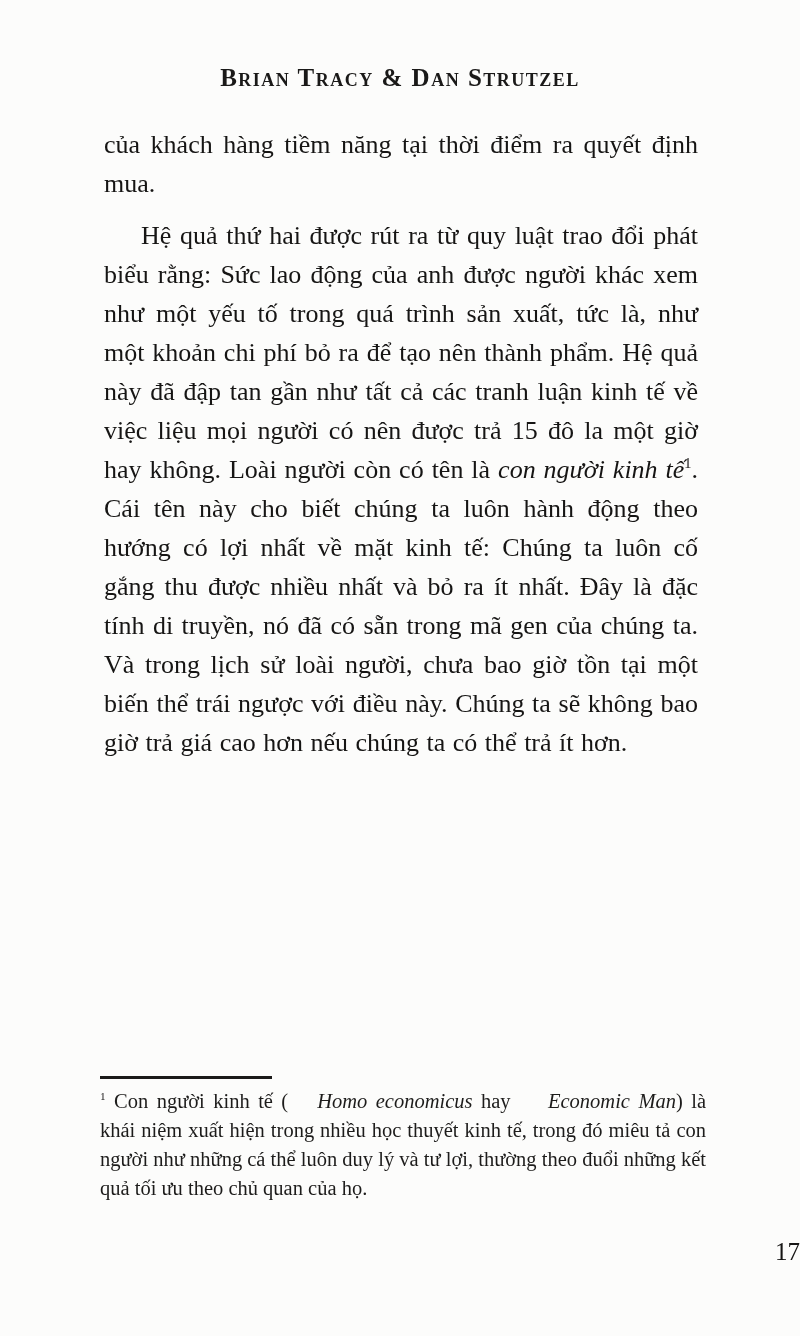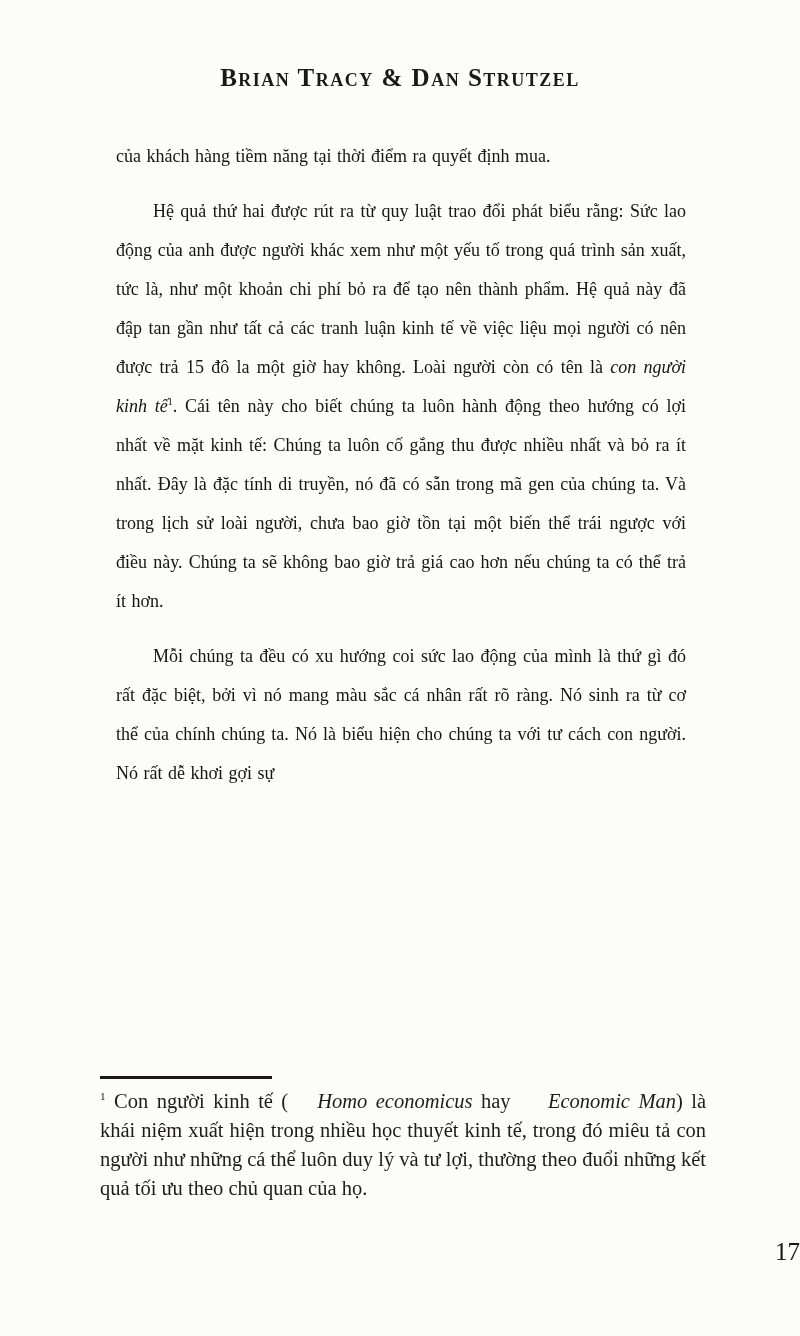--- a/index.html
+++ b/index.html
@@ -24,24 +24,24 @@
     letter-spacing: 1.5px;
     color: #1a1918;
   }
   .body-text {
     position: absolute;
     top: 121px;
     left: 100px;
     width: 602px;
   }
   .paragraph {
-    font-size: 18px;
+    font-size: 26px;
     line-height: 39px;
     text-align: justify;
-    margin: 16px;
+    margin: 4px;
     word-spacing: 1px;
   }
   .paragraph + .paragraph { margin-top: 13px; }
   .paragraph.indent { text-indent: 37px; }
   .paragraph i { }
   sup {
     font-size: 0.55em;
     vertical-align: super;
     line-height: 0;
   }
@@ -75,21 +75,20 @@
   }
 </style>
 </head>
 <body>
 
 <div class="running-header">Brian Tracy &amp; Dan Strutzel</div>
 
 <div class="body-text">
     <div class="paragraph">của khách hàng tiềm năng tại thời điểm ra quyết định mua.</div>
     <div class="paragraph indent">Hệ quả thứ hai được rút ra từ quy luật trao đổi phát biểu rằng: Sức lao động của anh được người khác xem như một yếu tố trong quá trình sản xuất, tức là, như một khoản chi phí bỏ ra để tạo nên thành phẩm. Hệ quả này đã đập tan gần như tất cả các tranh luận kinh tế về việc liệu mọi người có nên được trả 15 đô la một giờ hay không. Loài người còn có tên là <i>con người kinh tế</i><sup>1</sup>. Cái tên này cho biết chúng ta luôn hành động theo hướng có lợi nhất về mặt kinh tế: Chúng ta luôn cố gắng thu được nhiều nhất và bỏ ra ít nhất. Đây là đặc tính di truyền, nó đã có sẵn trong mã gen của chúng ta. Và trong lịch sử loài người, chưa bao giờ tồn tại một biến thể trái ngược với điều này. Chúng ta sẽ không bao giờ trả giá cao hơn nếu chúng ta có thể trả ít hơn.</div>
-    <div class="paragraph indent">Mỗi chúng ta đều có xu hướng coi sức lao động của mình là thứ gì đó rất đặc biệt, bởi vì nó mang màu sắc cá nhân rất rõ ràng. Nó sinh ra từ cơ thể của chính chúng ta. Nó là biểu hiện cho chúng ta với tư cách con người. Nó rất dễ khơi gợi sự</div>
   </div>
 
 <div class="footnote-area">
   <div class="footnote-divider"></div>
   <div class="footnote-text"><sup>1</sup> Con người kinh tế (<i>Homo economicus</i> hay <i>Economic Man</i>) là khái niệm xuất hiện trong nhiều học thuyết kinh tế, trong đó miêu tả con người như những cá thể luôn duy lý và tư lợi, thường theo đuổi những kết quả tối ưu theo chủ quan của họ.</div>
 </div>
 
 <div class="page-number">17</div>
 
 </body></html>

